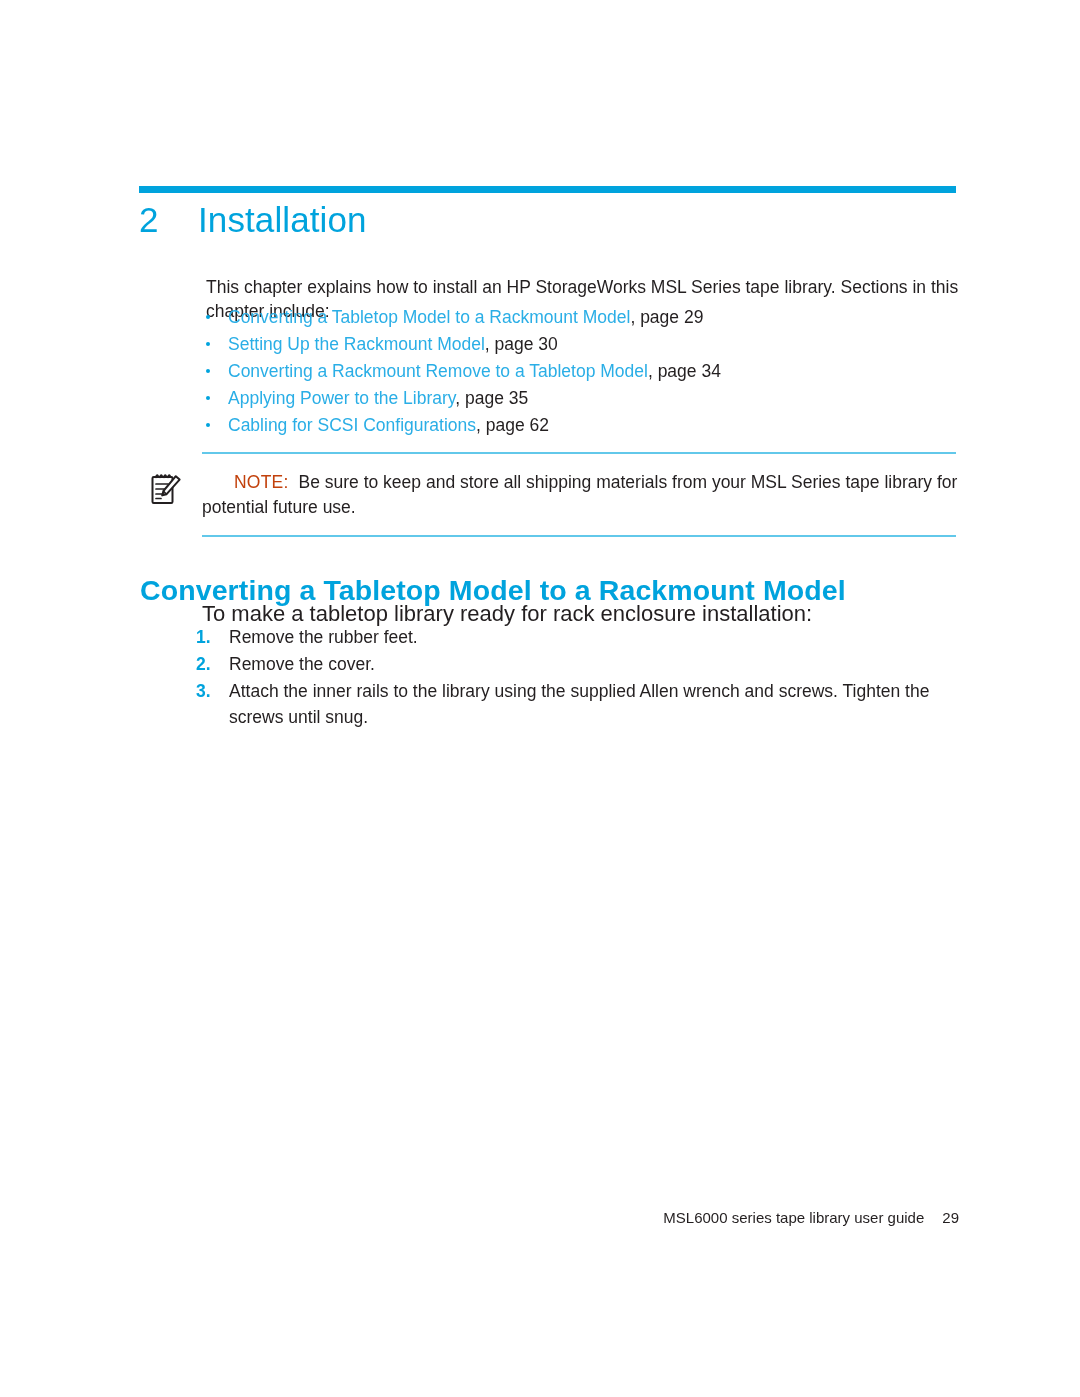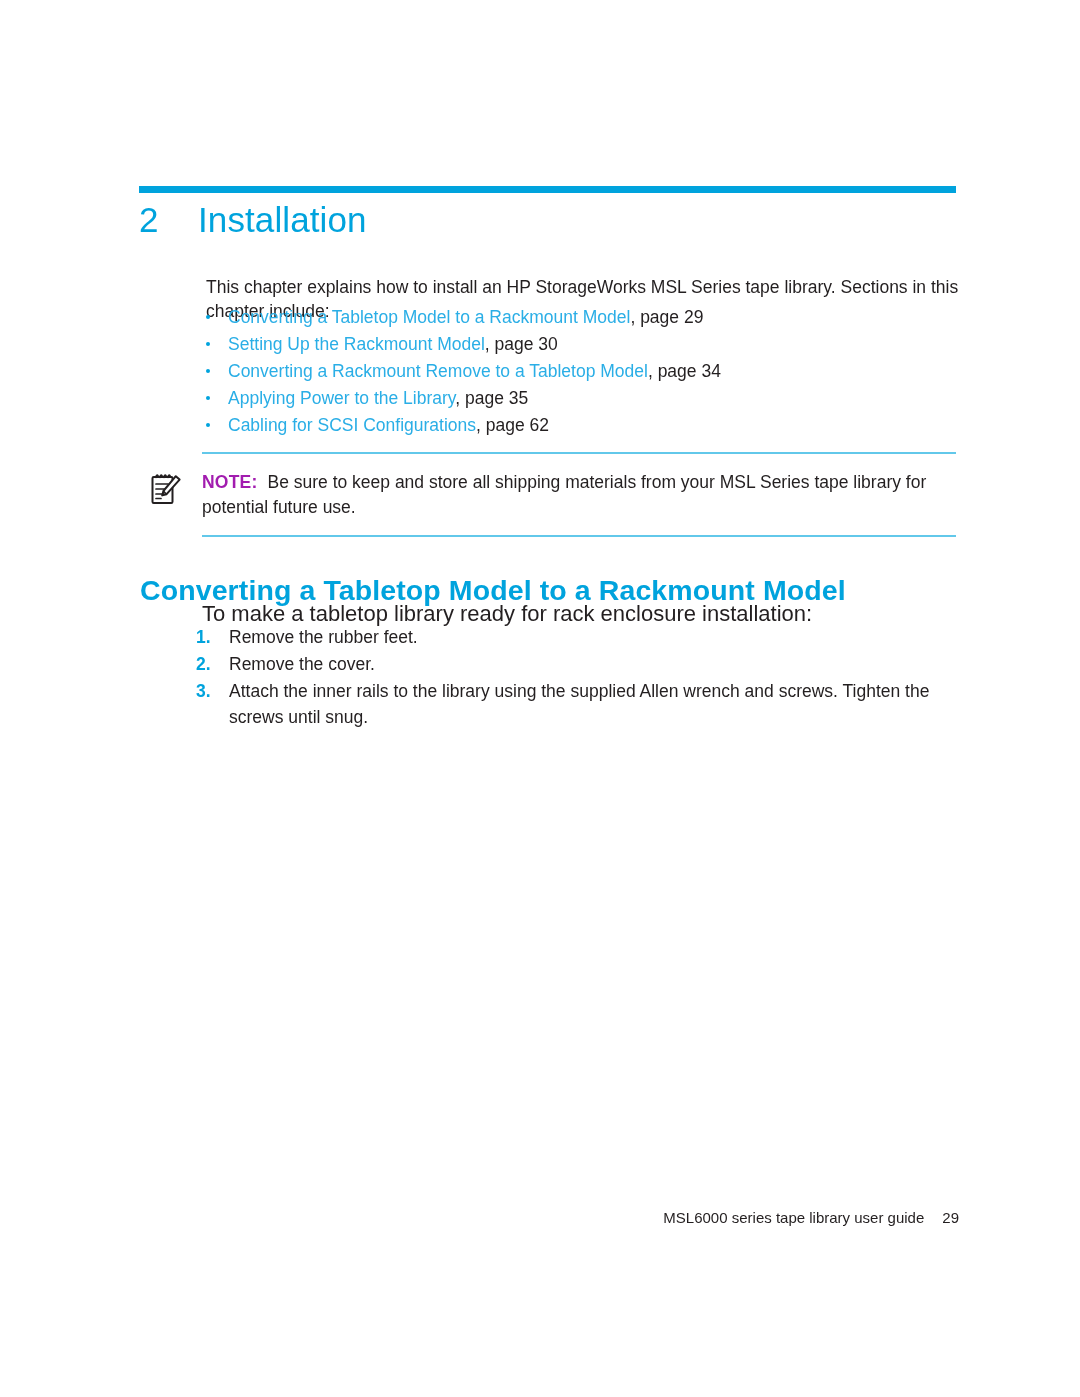--- a/index.html
+++ b/index.html
@@ -126,23 +126,24 @@
   .note-body {
     position: absolute;
     left: 63px;
     top: 18px;
     width: 757px;
     font-size: 17.5px;
     line-height: 24.5px;
     color: #231f20;
   }
   .note-label {
-    color: #a21caf;
-    font-weight: bold;
+    color: #c2410c;
+    font-weight: normal;
     letter-spacing: 0.2px;
+    margin-left: 32px;
   }
   .note-gap { display: inline-block; width: 10px; }
 
   
   .section-heading {
     position: absolute;
     left: 140px;
     top: 548px;
     width: 820px;
     color: #00a3dd;

